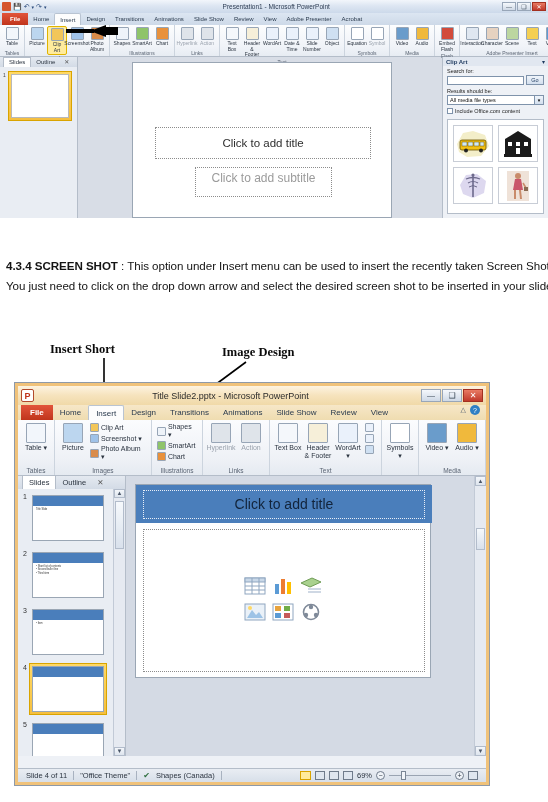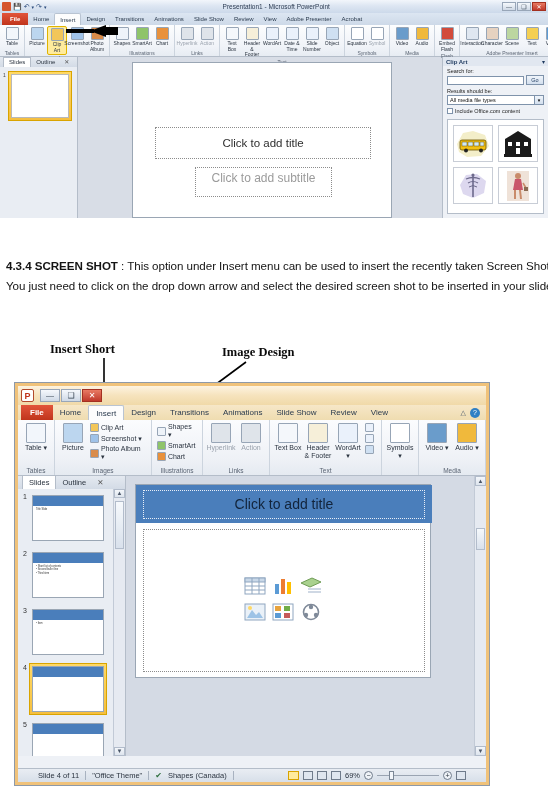--- a/index.html
+++ b/index.html
@@ -18,21 +18,21 @@
   .titlebar {
     background:linear-gradient(180deg,#f2f6fb 0%,#dde6f2 45%,#ccd9ea 100%);
     display:flex; align-items:center; position:relative;
   }
   .title-text { flex:1; text-align:center; color:#2b3b52; white-space:nowrap; overflow:hidden; }
   .winbtns { display:flex; gap:1px; }
   .winbtn { border:1px solid #98a6b8; background:linear-gradient(180deg,#f5f8fc,#cfd9e6); color:#33414f;
             display:flex; align-items:center; justify-content:center; }
   .winbtn.close { background:linear-gradient(180deg,#e87a63,#c0392b); border-color:#a33020; color:#fff; }
 
-  .tabbar { display:flex; align-items:center; background:linear-gradient(180deg,#dce6f2,#cdd9e8); }
+  .tabbar { display:flex; align-items:flex-start; background:linear-gradient(180deg,#dce6f2,#cdd9e8); }
   .tab { white-space:nowrap; color:#2a3a4d; }
   .tab.file { background:linear-gradient(180deg,#e2543a,#c0351c); color:#fff; font-weight:bold; }
   .tab.active { background:#fdfdfd; border:1px solid #b9c4d2; border-bottom:0; border-radius:2px 2px 0 0; }
 
   .ribbon { background:linear-gradient(180deg,#fcfdfe 0%,#f0f3f8 70%,#e7ecf3 100%);
             border-bottom:1px solid #b4bdc9; display:flex; position:relative; }
   .rgroup { position:relative; display:flex; flex-direction:column; align-items:center;
             border-right:1px solid #ccd4de; }
   .rgroup-label { color:#5a6473; text-align:center; width:100%; }
   .rgroup-body { display:flex; align-items:flex-start; flex:1; }
@@ -103,21 +103,21 @@
   #shot2 .rbtn.small { width:auto; font-size:7px; padding:1px 2px; gap:2px; }
   #shot2 .rbtn.small .ico { width:9px; height:9px; margin:0; }
   #shot2 .qat { height:14px; display:flex; align-items:center; gap:4px; padding-left:5px;
                 background:linear-gradient(180deg,#eaeef4,#dde4ed); border-bottom:1px solid #c2cad6; }
   #shot2 .qat span { font-size:8px; color:#2a4a7a; }
   #shot2 .slidepane { position:absolute; left:0; top:90px; width:108px; bottom:26px; }
   #shot2 .slidetabs { height:13px; padding-left:4px; }
   #shot2 .slidetab { font-size:7.5px; padding:1px 6px; line-height:11px; }
   #shot2 .editarea { position:absolute; left:108px; top:90px; right:0; bottom:26px; background:#d4dae4; }
   #shot2 .statusbar { position:absolute; left:0; right:0; bottom:0; height:14px;
-                      font-size:7.5px; padding:0 20px; gap:6px; }
+                      font-size:7.5px; padding:0 8px; gap:6px; }
 
   .sep { width:1px; height:9px; background:#a8b2c0; }
 
   .slide-canvas { position:absolute; background:#fff; border:1px solid #9aa6b4; }
   .ph { position:absolute; border:1px dotted #8c8c8c; display:flex; }
   .ph-title { background:#4a7ebb; align-items:center; justify-content:center;
               color:#11243a; }
   .ph-body { background:#fff; color:#1a1a1a; }
 
   .arrow-svg { position:absolute; pointer-events:none; }
@@ -436,20 +436,21 @@
 
 <div id="shot2" class="ppt">
   <div class="outerframe"></div>
   <div class="inner">
 
     <div class="titlebar">
       <div style="display:flex;align-items:center;padding-right:6px;">
         <span style="width:13px;height:13px;background:#fff;border:1px solid #b24a2c;border-radius:2px;
                      color:#c0351c;font-size:9px;font-weight:bold;display:flex;align-items:center;justify-content:center;">P</span>
       </div>
+      <div class="title-text">Title Slide2.pptx  -  Microsoft PowerPoint</div>
       <div class="winbtns">
         <div class="winbtn">—</div>
         <div class="winbtn">❑</div>
         <div class="winbtn close">✕</div>
       </div>
     </div>
 
     <div class="tabbar" id="s2-tabs">
       <div class="tab file">File</div>
         <div class="tab">Home</div>

